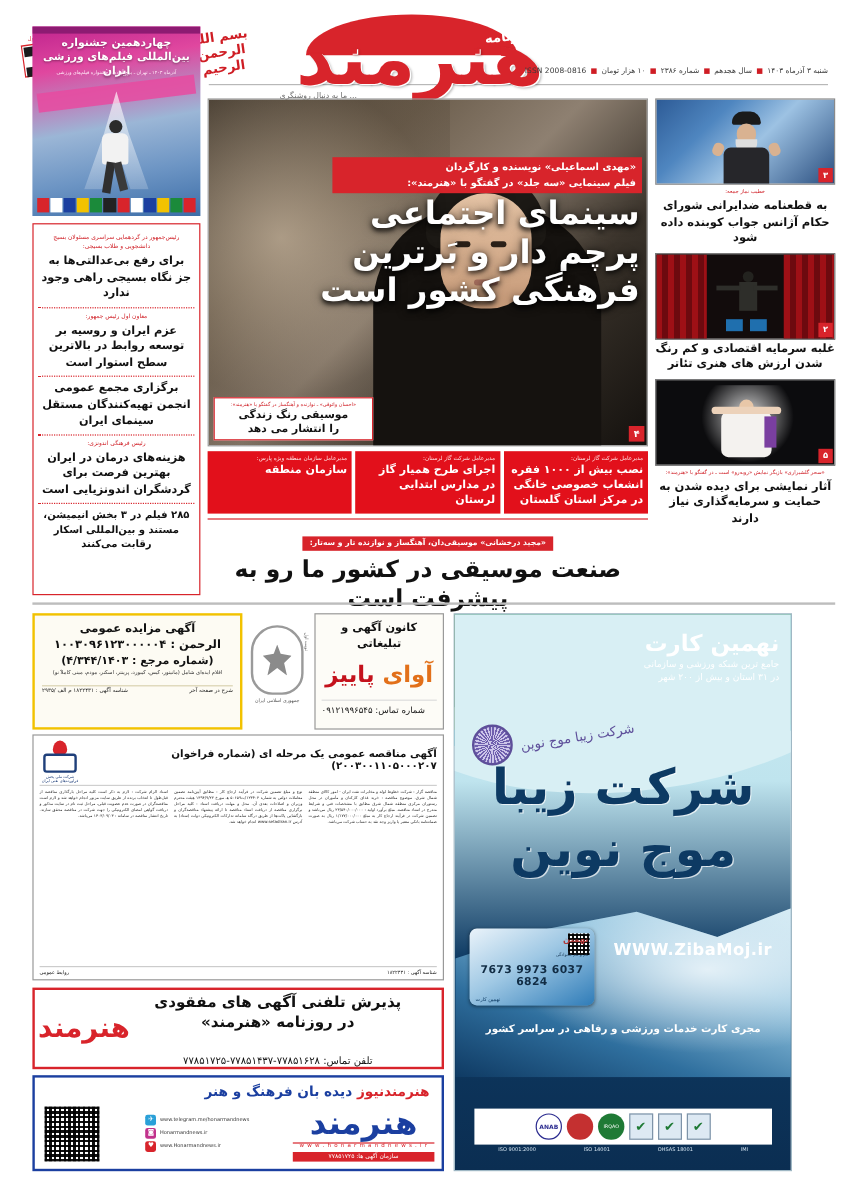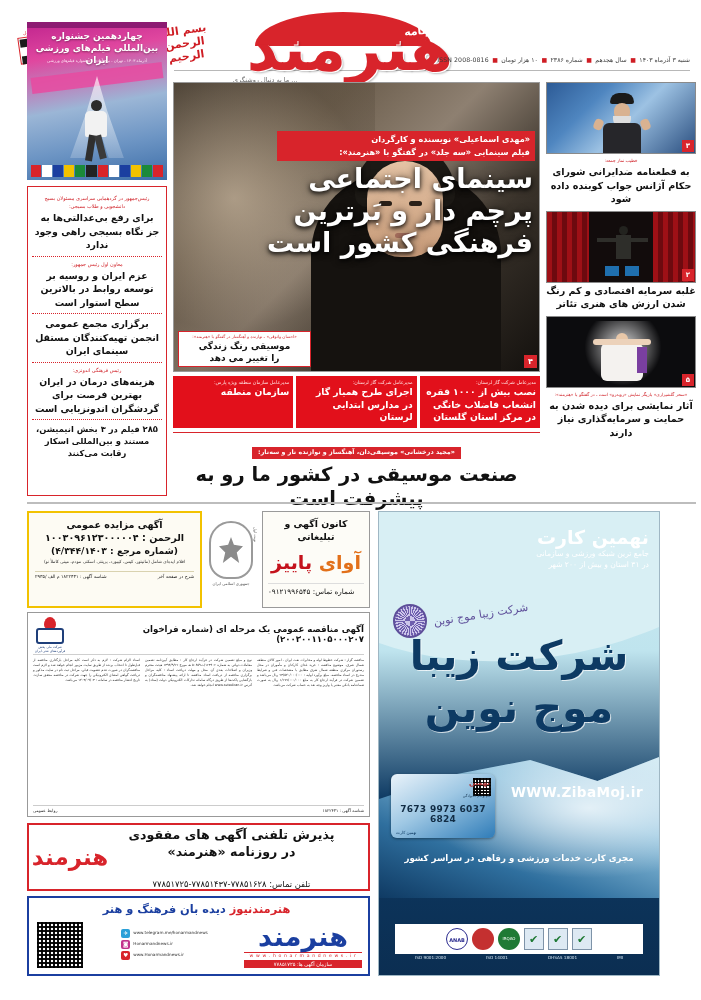--- a/index.html
+++ b/index.html
@@ -289,21 +289,21 @@
   .adD .stamp {
     width:66px; height:46px; color:#d8242b; font-size:23px; font-weight:bold;
     display:flex; align-items:center; justify-content:center; letter-spacing:-2px;
   }
 
   
   .adE {
     position:absolute; left:27px; top:896px; width:343px; height:80px;
     border:2px solid #1b3fa0; background:#fff; padding:4px 6px;
   }
-  .adE .top { font-size:11.4px; font-weight:bold; color:#d8242b; text-align:center; line-height:15px; padding-right:4px; }
+  .adE .top { font-size:11.4px; font-weight:bold; color:#d8242b; text-align:right; line-height:15px; padding-right:4px; }
   .adE .top em { color:#1b3fa0; font-style:normal; }
   .adE .row { display:flex; align-items:center; justify-content:space-between; margin-top:3px; direction:rtl; }
   .adE .logo { width:118px; position:relative; text-align:center; }
   .adE .logo .word { font-size:27px; font-weight:bold; color:#1b3fa0; line-height:28px; letter-spacing:-2px; }
   .adE .logo .url { font-size:4.6px; color:#d8242b; letter-spacing:.6px; border-top:1px solid #d8242b; margin-top:1px; }
   .adE .logo .bar { background:#d8242b; color:#fff; font-size:5px; padding:1px 0; margin-top:2px; }
   .adE .socials { font-size:4.2px; color:#333; line-height:8px; text-align:right; }
   .adE .socials div { display:flex; align-items:center; gap:3px; justify-content:flex-start; direction:ltr; margin-bottom:2px; }
   .adE .socials .ic { width:9px; height:9px; border-radius:2px; color:#fff; font-size:5.5px; text-align:center; line-height:9px; }
   .adE .qr { width:50px; height:50px; background:
@@ -502,29 +502,29 @@
       <span>سینمای اجتماعی</span>
       <span>پرچم دار و بَرترین</span>
       <span>فرهنگی کشور است</span>
     </div>
 
     <div class="mp-pagebadge">۴</div>
 
     <div class="mp-caption">
       <span class="ck">«احسان واثوقی» ـ نوازنده و آهنگساز در گفتگو با «هنرمند»:</span>
       <span class="ch">موسیقی رنگ زندگی</span>
-      <span class="ch">را تغییر می دهد</span>
+      <span class="ch">را انتشار می دهد</span>
     </div>
   </div>
 
   <div class="bstrip">
     <div class="bitem">
       <span class="bk">مدیرعامل شرکت گاز لرستان:</span>
       <span class="bh">نصب بیش از ۱۰۰۰ فقره</span>
-      <span class="bh">انشعاب فاضلاب خانگی</span>
+      <span class="bh">انشعاب خصوصی خانگی</span>
       <span class="bh">در مرکز استان گلستان</span>
     </div>
     <div class="bitem">
       <span class="bk">مدیرعامل شرکت گاز لرستان:</span>
       <span class="bh">اجرای طرح همیار گاز</span>
       <span class="bh">در مدارس ابتدایی لرستان</span>
     </div>
     <div class="bitem">
       <span class="bk">مدیرعامل سازمان منطقه ویژه پارس:</span>
       <span class="bh">سازمان منطقه</span>

